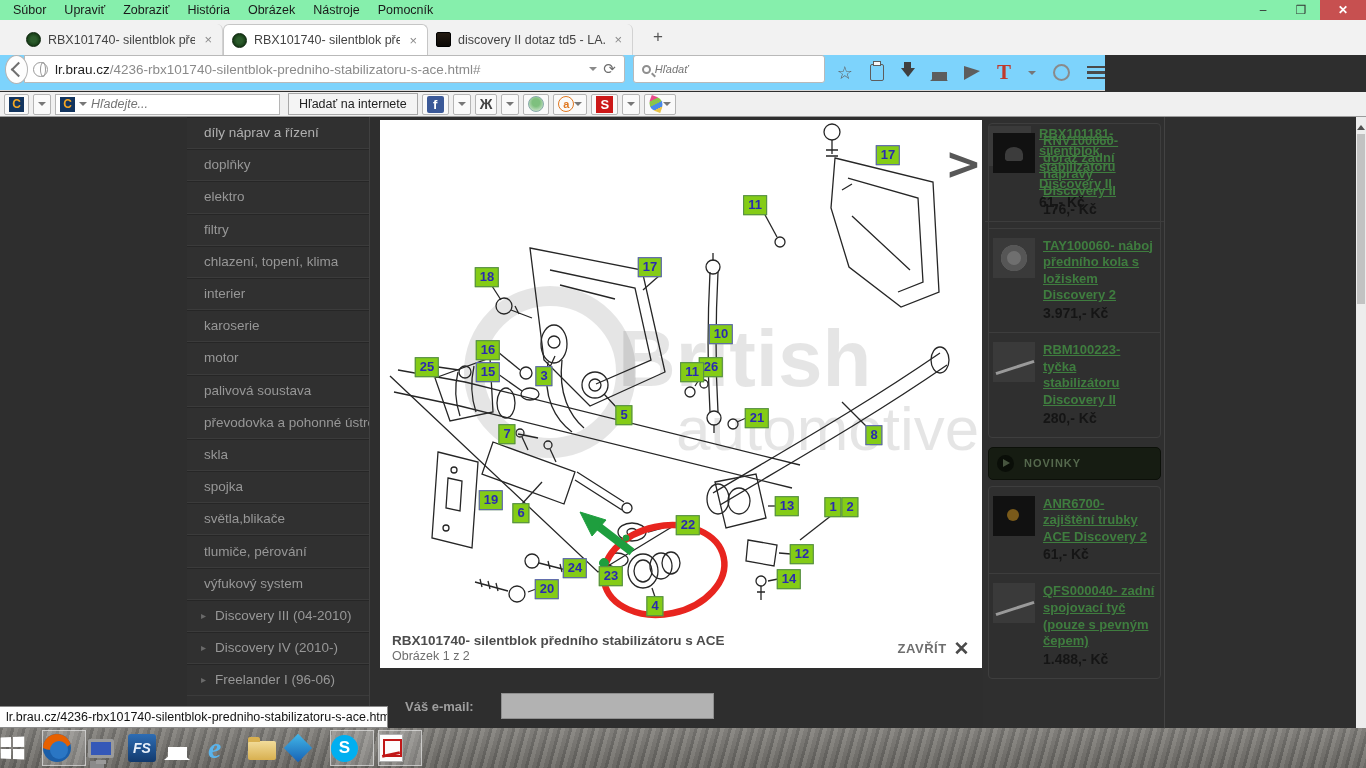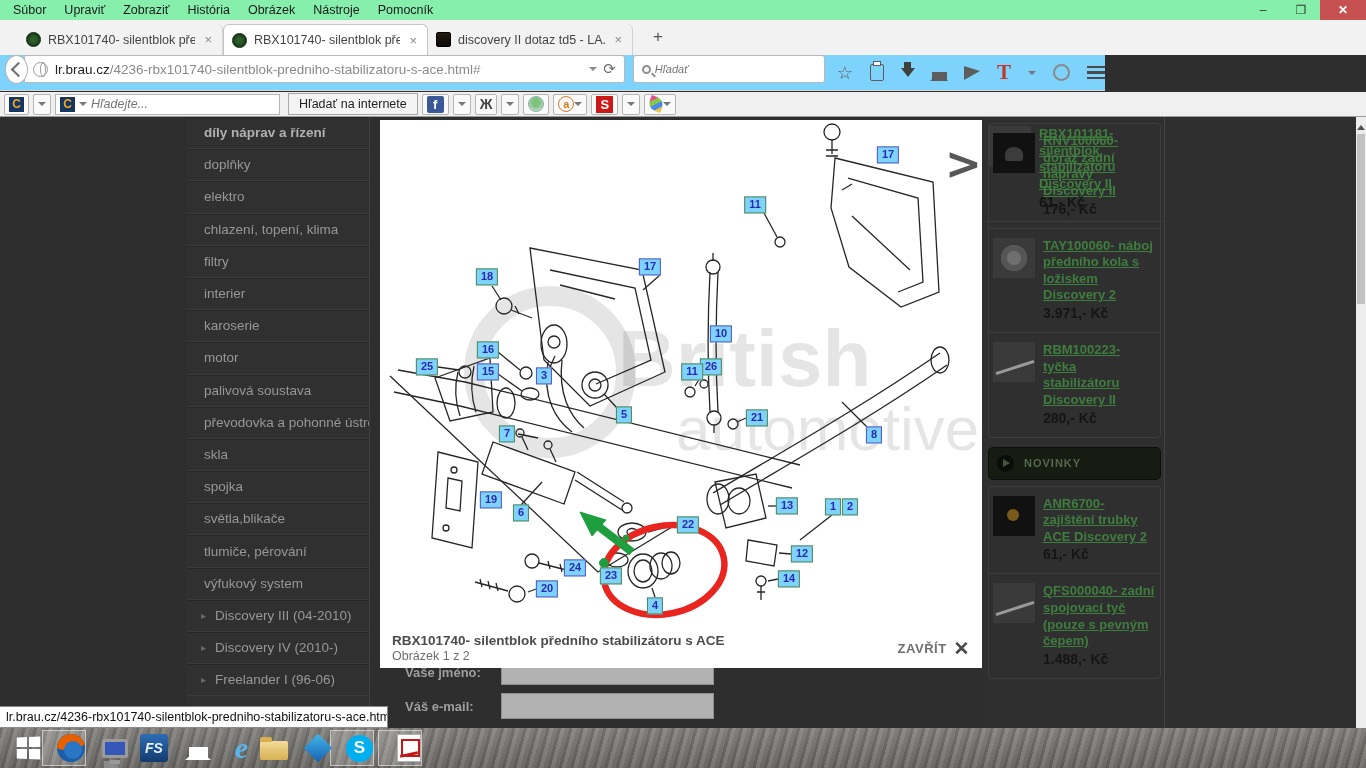--- a/index.html
+++ b/index.html
@@ -115,33 +115,33 @@
 
   
   .page { position:absolute; left:0; top:117px; width:1366px; height:611px;
           background:#2e2e2e; }
 
   .sidebar { position:absolute; left:187px; top:0; width:183px; height:611px;
              border-right:1px solid #404040; background:#303030; }
   .side-item { height:32.2px; display:flex; align-items:center; padding-left:17px;
                font-size:13.5px; color:#979797; border-bottom:1px solid #3b3b3b;
                box-shadow:inset 0 1px 0 #262626; white-space:nowrap; overflow:hidden; }
-  .side-item.first { color:#b0b0b0; font-weight:bold; }
+  .side-item.first { color:#b0b0b0; font-weight:normal; }
   .side-item.sub { padding-left:14px; }
   .side-item .tri { color:#6a6a6a; font-size:10px; margin-right:9px; }
   .side-item:not(.sub) .tri { display:none; }
 
   
   .modal { position:absolute; left:380px; top:3px; width:602px; height:548px;
            background:#fff; z-index:5; }
   .diagram { position:absolute; left:0; top:0; width:602px; height:508px; }
   .sketch, .anno-svg { position:absolute; left:0; top:0; pointer-events:none; }
   .callouts { position:absolute; left:0; top:0; width:602px; height:508px; }
-  .callout { position:absolute; transform:translate(-50%,-50%); background:#7dd3fc;
-             border:1.5px solid #52884f; color:#2a2ab0; font-weight:bold; font-size:11px;
+  .callout { position:absolute; transform:translate(-50%,-50%); background:#84cc16;
+             border:1.5px solid #52884f; color:#2a2ab0; font-weight:bold; font-size:13px;
              padding:1px 4px; line-height:1.2; white-space:nowrap; }
   .callout.b { border-color:#5656c8; }
   .next-arrow { position:absolute; left:565px; top:18px; font-size:44px; font-weight:bold;
                 color:#575757; font-family:"DejaVu Sans",sans-serif; }
   .anno-text { position:absolute; left:305px; top:422px; font-size:35px; font-weight:bold;
                color:#1cb24b; white-space:nowrap; z-index:9; letter-spacing:0.5px; }
   .caption { position:absolute; left:0; top:508px; width:602px; height:40px; background:#fff;
              display:flex; align-items:center; padding:0 12px; }
   .cap-text { flex:1; }
   .cap-title { font-size:13.5px; font-weight:bold; color:#4c4c4c; }
@@ -199,21 +199,21 @@
                border:1px solid #8a8a8a; border-left:none; display:flex; align-items:center;
                padding-left:6px; font-size:12.5px; color:#111; white-space:nowrap;
                overflow:hidden; z-index:20; }
 
   
   .taskbar { position:absolute; left:0; top:728px; width:1366px; height:40px;
      background:linear-gradient(#8a8884,#6e6c68);
      background-image:repeating-linear-gradient(105deg, rgba(40,40,38,0.25) 0 3px, rgba(150,148,142,0.25) 3px 7px, rgba(90,88,84,0.2) 7px 11px),
                       linear-gradient(#8a8884,#6e6c68);
      display:flex; align-items:center; z-index:30; }
-  .tb-item { width:40px; height:40px; display:flex; align-items:center; justify-content:flex-end; }
+  .tb-item { width:40px; height:40px; display:flex; align-items:center; justify-content:flex-start; }
   .tb-box { border:1px solid rgba(230,230,230,0.65); background:rgba(255,255,255,0.18);
             width:44px; height:36px; margin:0 2px; }
   .start-flag { width:24px; height:22px; display:grid; grid-template-columns:11px 11px;
                 grid-template-rows:10px 10px; gap:2px; transform:perspective(60px) rotateY(-12deg); }
   .start-flag i { background:#fff; display:block; }
   .ff-icon { width:28px; height:28px; border-radius:50%; background:#1b5ea8; position:relative;
              overflow:hidden; }
   .ff-icon:before { content:""; position:absolute; left:-4px; top:-6px; width:34px; height:22px;
              background:#e66000; border-radius:50% 50% 60% 40%; }
   .ff-icon:after { content:""; position:absolute; left:7px; top:7px; width:18px; height:18px;
@@ -395,26 +395,26 @@
           <span>doplňky</span>
         </div>
 
         <div class="side-item">
 
           <span>elektro</span>
         </div>
 
         <div class="side-item">
 
+          <span>filtry</span>
+        </div>
+
+        <div class="side-item">
+
           <span>chlazení, topení, klima</span>
-        </div>
-
-        <div class="side-item">
-
-          <span>filtry</span>
         </div>
 
         <div class="side-item">
 
           <span>interier</span>
         </div>
 
         <div class="side-item">
 
           <span>karoserie</span>
@@ -469,24 +469,20 @@
           <span class="tri">▸</span>
           <span>Discovery IV (2010-)</span>
         </div>
 
         <div class="side-item sub">
           <span class="tri">▸</span>
           <span>Freelander I (96-06)</span>
         </div>
       </div>
 
-    <div class="form-row r1">
-      <label>Vaše jméno:</label>
-      <input style="">
-    </div>
     <div class="form-row r2">
       <label>Váš e-mail:</label>
       <input style="">
     </div>
 
     <div class="modal">
       <div class="diagram">
         <svg class="sketch" width="602" height="508" viewBox="0 0 602 508">
 
           <g fill="rgba(0,0,0,0.10)">

